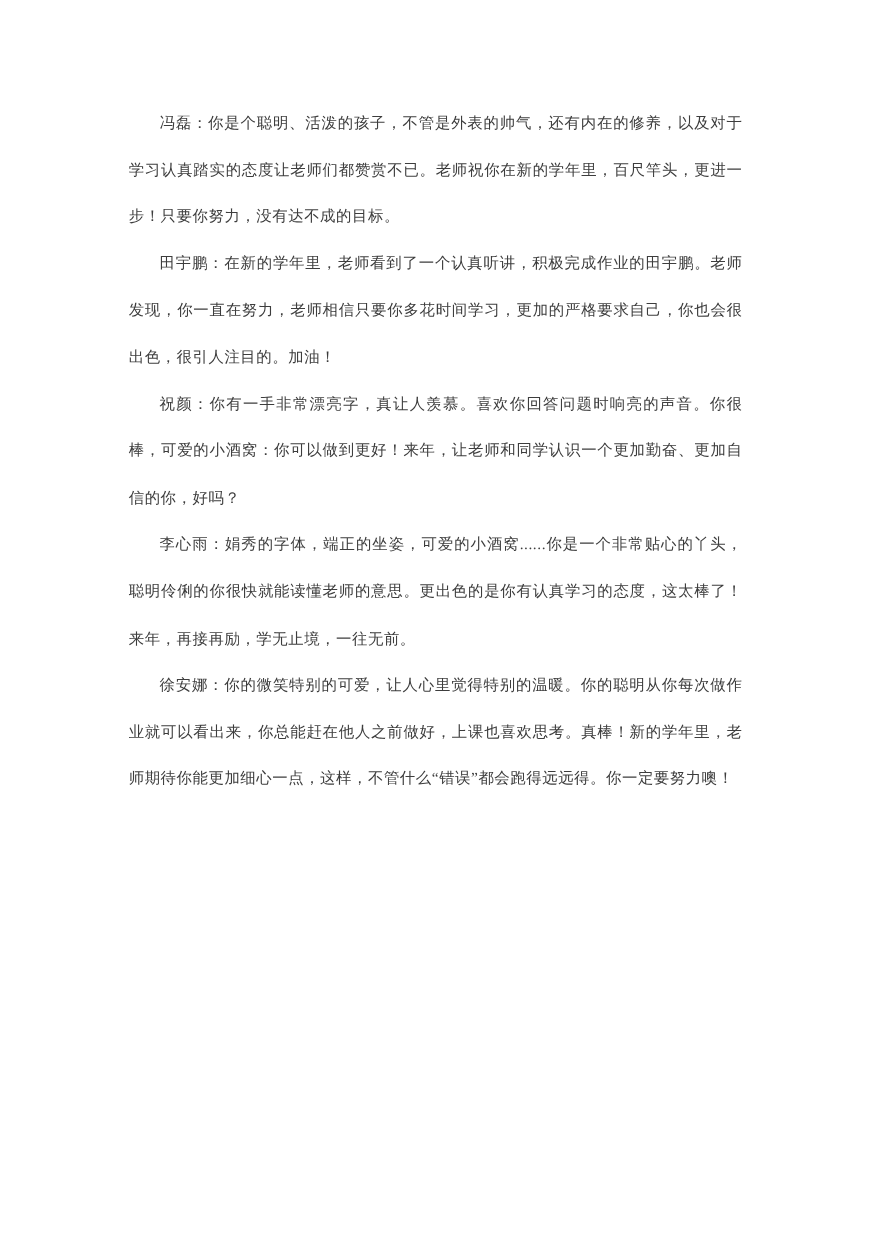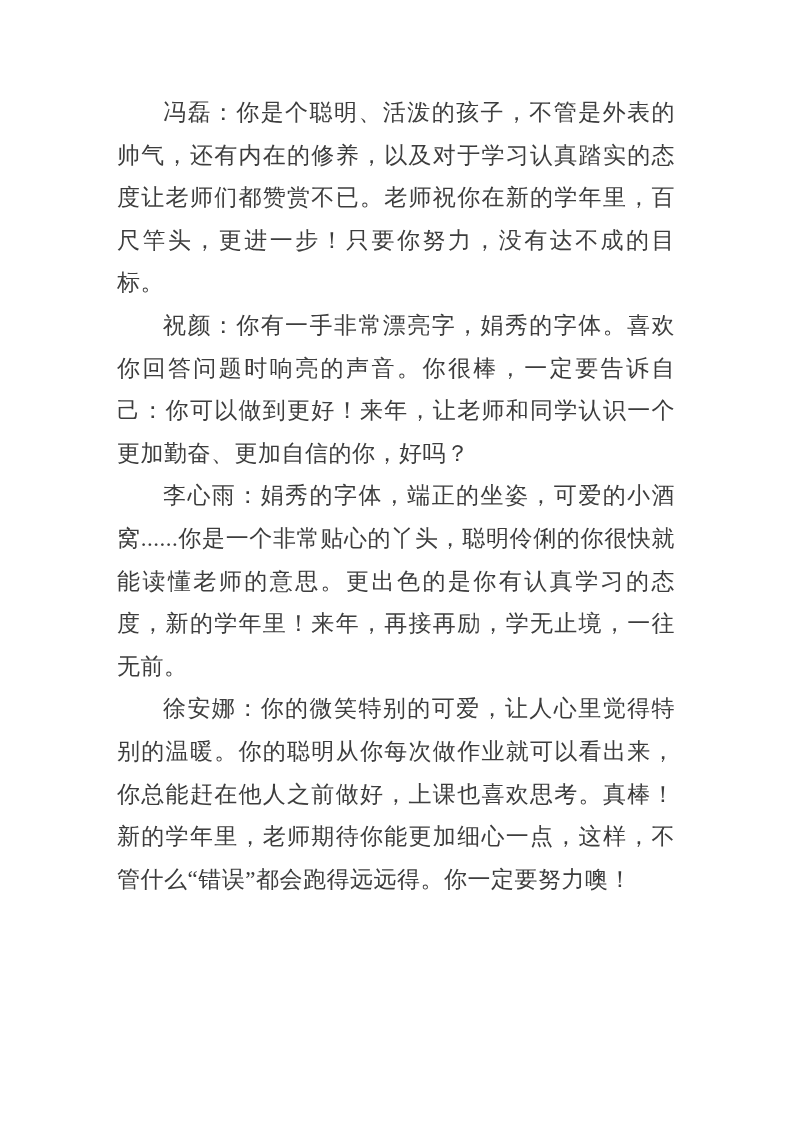--- a/index.html
+++ b/index.html
@@ -16,33 +16,34 @@
   .page {
     box-sizing: border-box;
     width: 793px;
     height: 1122px;
     background: #ffffff;
     padding: 92px 118px 0 117px;
   }
   .doc-body p.para {
     margin: 0;
     padding: 0;
-    font-size: 23px;
+    font-size: 14px;
     line-height: 42.6px;
     letter-spacing: 0.5px;
     color: #3d3d3d;
     text-align: justify;
     text-justify: inter-ideograph;
     text-indent: 2em;
     word-break: break-all;
   }
 </style>
 </head>
 <body>
 
 <div class="page">
   <div class="doc-body">
     <p class="para">冯磊：你是个聪明、活泼的孩子，不管是外表的帅气，还有内在的修养，以及对于学习认真踏实的态度让老师们都赞赏不已。老师祝你在新的学年里，百尺竿头，更进一步！只要你努力，没有达不成的目标。</p>
-    <p class="para">祝颜：你有一手非常漂亮字，娟秀的字体。喜欢你回答问题时响亮的声音。你很棒，一定要告诉自己：你可以做到更好！来年，让老师和同学认识一个更加勤奋、更加自信的你，好吗？</p>
-    <p class="para">李心雨：娟秀的字体，端正的坐姿，可爱的小酒窝......你是一个非常贴心的丫头，聪明伶俐的你很快就能读懂老师的意思。更出色的是你有认真学习的态度，新的学年里！来年，再接再励，学无止境，一往无前。</p>
+    <p class="para">田宇鹏：在新的学年里，老师看到了一个认真听讲，积极完成作业的田宇鹏。老师发现，你一直在努力，老师相信只要你多花时间学习，更加的严格要求自己，你也会很出色，很引人注目的。加油！</p>
+    <p class="para">祝颜：你有一手非常漂亮字，真让人羡慕。喜欢你回答问题时响亮的声音。你很棒，可爱的小酒窝：你可以做到更好！来年，让老师和同学认识一个更加勤奋、更加自信的你，好吗？</p>
+    <p class="para">李心雨：娟秀的字体，端正的坐姿，可爱的小酒窝......你是一个非常贴心的丫头，聪明伶俐的你很快就能读懂老师的意思。更出色的是你有认真学习的态度，这太棒了！来年，再接再励，学无止境，一往无前。</p>
     <p class="para">徐安娜：你的微笑特别的可爱，让人心里觉得特别的温暖。你的聪明从你每次做作业就可以看出来，你总能赶在他人之前做好，上课也喜欢思考。真棒！新的学年里，老师期待你能更加细心一点，这样，不管什么“错误”都会跑得远远得。你一定要努力噢！</p>
   </div>
 </div>
 
 </body></html>

